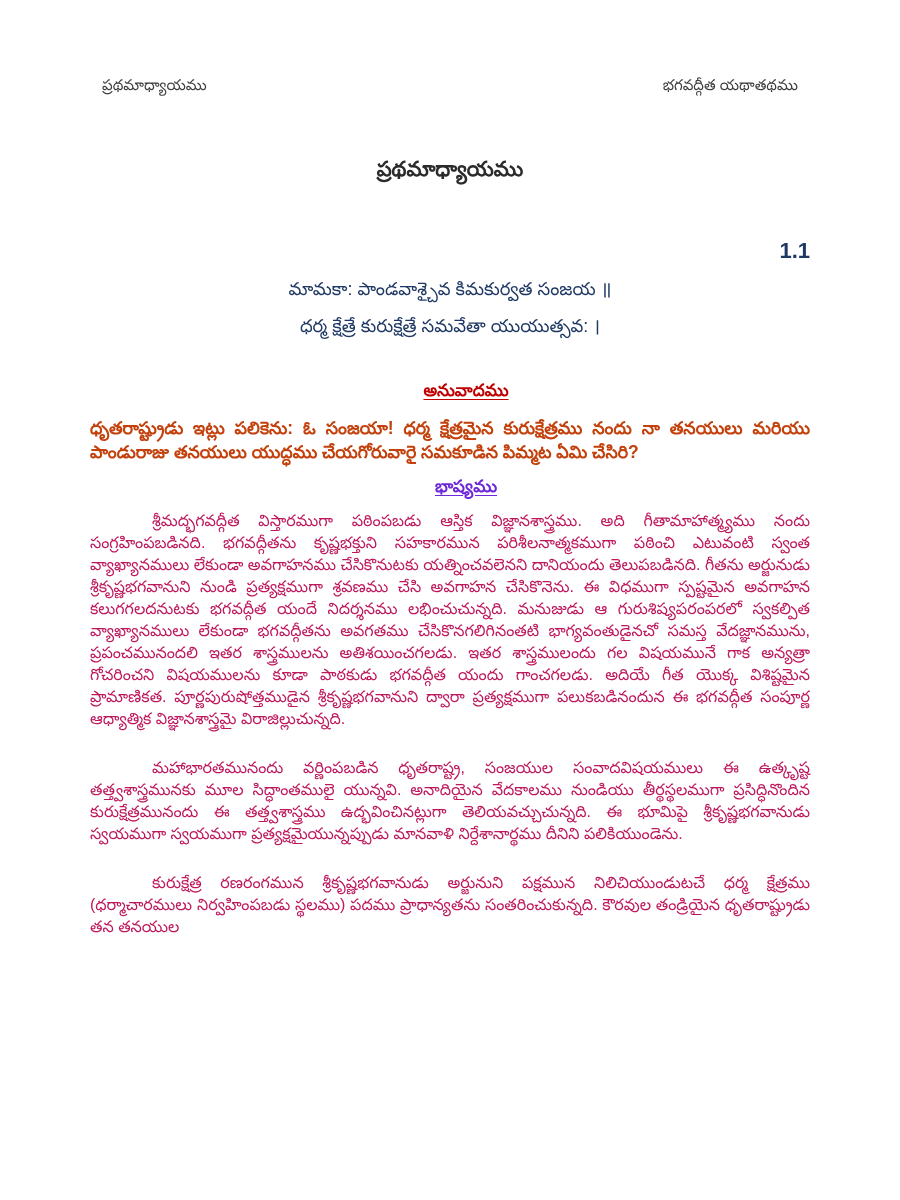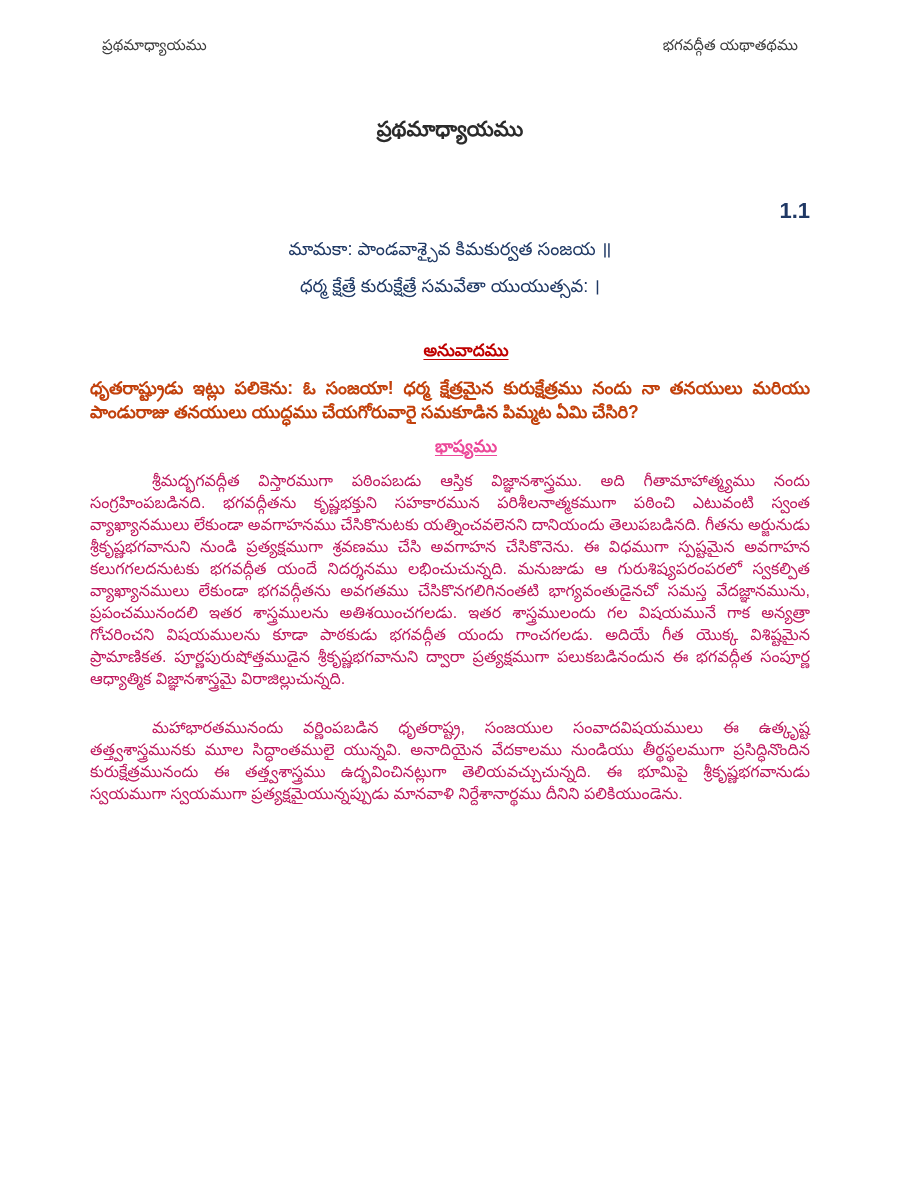--- a/index.html
+++ b/index.html
@@ -7,21 +7,21 @@
     padding: 0;
     background: #ffffff;
   }
   .page {
     position: relative;
     width: 900px;
     height: 1200px;
     margin: 0 auto;
     background: #ffffff;
     box-sizing: border-box;
-    padding: 36px 90px 0 90px;
+    padding: 76px 90px 0 90px;
     font-family: "Liberation Sans", "DejaVu Sans", sans-serif;
     color: #3a3a3a;
     overflow: hidden;
   }
   .running-header {
     display: flex;
     justify-content: space-between;
     align-items: baseline;
     font-size: 15px;
     color: #3d3d3d;
@@ -68,21 +68,21 @@
     font-weight: bold;
     font-size: 17px;
     margin-top: 42px;
   }
   .section-heading span {
     text-decoration: underline;
     text-underline-offset: 3px;
     margin-left: 32px;
   }
   .translation-heading { color: #c00000; }
-  .commentary-heading  { color: #ec4899; margin-top: 13px; }
+  .commentary-heading  { color: #6d28d9; margin-top: 13px; }
   .translation-text {
     margin: 12px 0 0 0;
     text-align: justify;
     font-weight: bold;
     font-size: 17.5px;
     line-height: 24px;
     color: #c2410c;
   }
   .body-para {
     margin: 10px 0 0 0;
@@ -121,14 +121,15 @@
   <p class="translation-text">ధృతరాష్ట్రుడు ఇట్లు పలికెను: ఓ సంజయా! ధర్మ క్షేత్రమైన కురుక్షేత్రము నందు నా తనయులు మరియు పాండురాజు తనయులు యుద్ధము చేయగోరువారై సమకూడిన పిమ్మట ఏమి చేసిరి?</p>
 
   <div class="section-heading commentary-heading">
     <span>భాష్యము</span>
   </div>
 
   <p class="body-para indent">శ్రీమద్భగవద్గీత విస్తారముగా పఠింపబడు ఆస్తిక విజ్ఞానశాస్త్రము. అది గీతామాహాత్మ్యము నందు సంగ్రహింపబడినది. భగవద్గీతను కృష్ణభక్తుని సహకారమున పరిశీలనాత్మకముగా పఠించి ఎటువంటి స్వంత వ్యాఖ్యానములు లేకుండా అవగాహనము చేసికొనుటకు యత్నించవలెనని దానియందు తెలుపబడినది. గీతను అర్జునుడు శ్రీకృష్ణభగవానుని నుండి ప్రత్యక్షముగా శ్రవణము చేసి అవగాహన చేసికొనెను. ఈ విధముగా స్పష్టమైన అవగాహన కలుగగలదనుటకు భగవద్గీత యందే నిదర్శనము లభించుచున్నది. మనుజుడు ఆ గురుశిష్యపరంపరలో స్వకల్పిత వ్యాఖ్యానములు లేకుండా భగవద్గీతను అవగతము చేసికొనగలిగినంతటి భాగ్యవంతుడైనచో సమస్త వేదజ్ఞానమును, ప్రపంచమునందలి ఇతర శాస్త్రములను అతిశయించగలడు. ఇతర శాస్త్రములందు గల విషయమునే గాక అన్యత్రా గోచరించని విషయములను కూడా పాఠకుడు భగవద్గీత యందు గాంచగలడు. అదియే గీత యొక్క విశిష్టమైన ప్రామాణికత. పూర్ణపురుషోత్తముడైన శ్రీకృష్ణభగవానుని ద్వారా ప్రత్యక్షముగా పలుకబడినందున ఈ భగవద్గీత సంపూర్ణ ఆధ్యాత్మిక విజ్ఞానశాస్త్రమై విరాజిల్లుచున్నది.</p>
 
   <p class="body-para indent">మహాభారతమునందు వర్ణింపబడిన ధృతరాష్ట్ర, సంజయుల సంవాదవిషయములు ఈ ఉత్కృష్ట తత్త్వశాస్త్రమునకు మూల సిద్ధాంతములై యున్నవి. అనాదియైన వేదకాలము నుండియు తీర్థస్థలముగా ప్రసిద్ధినొందిన కురుక్షేత్రమునందు ఈ తత్త్వశాస్త్రము ఉద్భవించినట్లుగా తెలియవచ్చుచున్నది. ఈ భూమిపై శ్రీకృష్ణభగవానుడు స్వయముగా స్వయముగా ప్రత్యక్షమైయున్నప్పుడు మానవాళి నిర్దేశానార్థము దీనిని పలికియుండెను.</p>
 
+  <p class="body-para indent">కురుక్షేత్ర రణరంగమున శ్రీకృష్ణభగవానుడు అర్జునుని పక్షమున నిలిచియుండుటచే ధర్మ క్షేత్రము (ధర్మాచారములు నిర్వహింపబడు స్థలము) పదము ప్రాధాన్యతను సంతరించుకున్నది. కౌరవుల తండ్రియైన ధృతరాష్ట్రుడు తన తనయుల</p>
 
 </div>
 
 </body></html>

